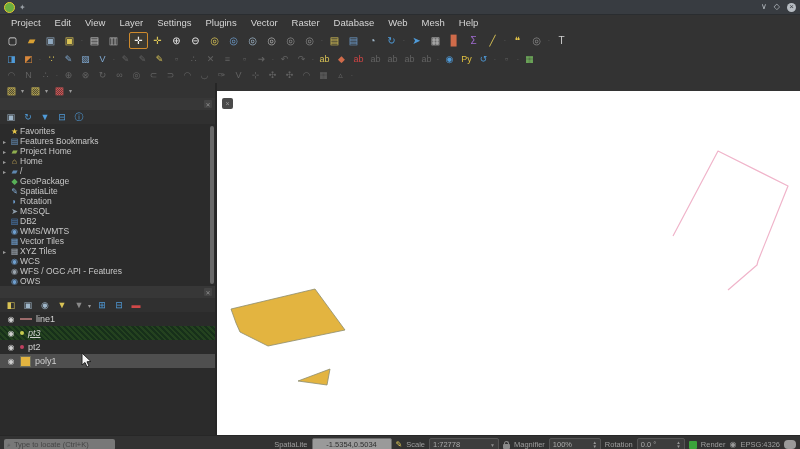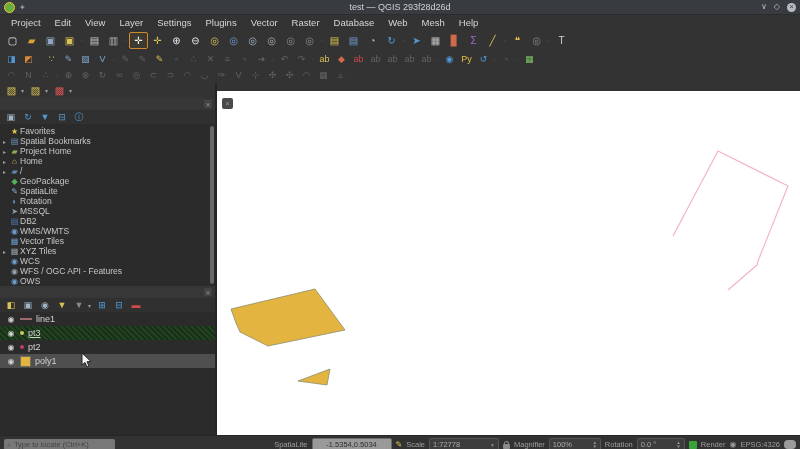--- a/index.html
+++ b/index.html
@@ -41,21 +41,21 @@
   .tree{position:relative;padding-top:2px;background:#2b2b2b;flex:0 0 auto;}
   .tree-row{height:10px;display:flex;align-items:center;font-size:8.5px;color:#c8c8c8;white-space:nowrap;}
   .tr-arrow{width:9px;text-align:center;font-size:6px;color:#9a9a9a;flex:0 0 auto;}
   .tr-ico{width:11px;text-align:center;font-size:8px;flex:0 0 auto;}
   .tree-scrollbar{position:absolute;right:1px;top:2px;width:4px;height:158px;background:#686868;border-radius:2px;}
   
   .layer-list{background:#2b2b2b;}
   .layer-row{height:14px;display:flex;align-items:center;font-size:9px;color:#d0d0d0;padding-left:6px;gap:4px;}
   .layer-row.selected{background:#4f4f4f;}
   .layer-row.editing{background:repeating-linear-gradient(45deg,#24421f 0 2px,#17301a 2px 4px);}
-  .layer-row.editing .lname{text-decoration:underline;}
+  .layer-row.editing .lname{text-decoration:underline;font-style:italic;}
   .eye{font-size:8px;color:#cfcfcf;width:10px;text-align:center;}
   .sw-line{width:12px;height:2px;background:#9c6b6b;}
   .sw-dot{width:4px;height:4px;border-radius:50%;}
   .sw-square{width:9px;height:9px;border:1px solid #6e6e5a;}
   .layers-rest{flex:1;background:#2b2b2b;}
   
   .canvas-wrap{flex:1;background:#333333;padding-top:8px;position:relative;}
   .map-canvas{width:100%;height:344px;background:#ffffff;position:relative;}
   .map-canvas svg{position:absolute;left:0;top:0;}
   .canvas-mini-close{position:absolute;left:5px;top:7px;width:11px;height:11px;background:#4a4a4a;border-radius:2px;
@@ -81,21 +81,20 @@
   .bubble{width:12px;height:9px;background:#9a9a9a;border-radius:4px;}
   
   .cursor{position:absolute;left:81px;top:352px;z-index:50;pointer-events:none;}
 </style>
 </head>
 <body>
 
 <div class="titlebar">
   <span class="qgis-logo"></span>
   <span class="pin-ico">✦</span>
-  <span class="title-text">test — QGIS 293f28d26d</span>
   <span class="winctl">
     <span>∨</span>
     <span>◇</span>
     <span class="wc-close">×</span>
   </span>
 </div>
 
 <div class="menubar" id="menubar">
     <span class="menu-item">Project</span>
     <span class="menu-item">Edit</span>
@@ -234,21 +233,21 @@
     <div class="tree" id="browserTree">
       <div class="tree-scrollbar"></div>
     <div class="tree-row">
           <span class="tr-arrow"></span>
           <span class="tr-ico" style="color: rgb(232, 200, 74);">★</span>
           <span>Favorites</span>
         </div>
         <div class="tree-row">
           <span class="tr-arrow">▸</span>
           <span class="tr-ico" style="color: rgb(111, 159, 208);">▤</span>
-          <span>Spatial Bookmarks</span>
+          <span>Features Bookmarks</span>
         </div>
         <div class="tree-row">
           <span class="tr-arrow">▸</span>
           <span class="tr-ico" style="color: rgb(143, 174, 79);">▰</span>
           <span>Project Home</span>
         </div>
         <div class="tree-row">
           <span class="tr-arrow">▸</span>
           <span class="tr-ico" style="color: rgb(217, 184, 92);">⌂</span>
           <span>Home</span>

